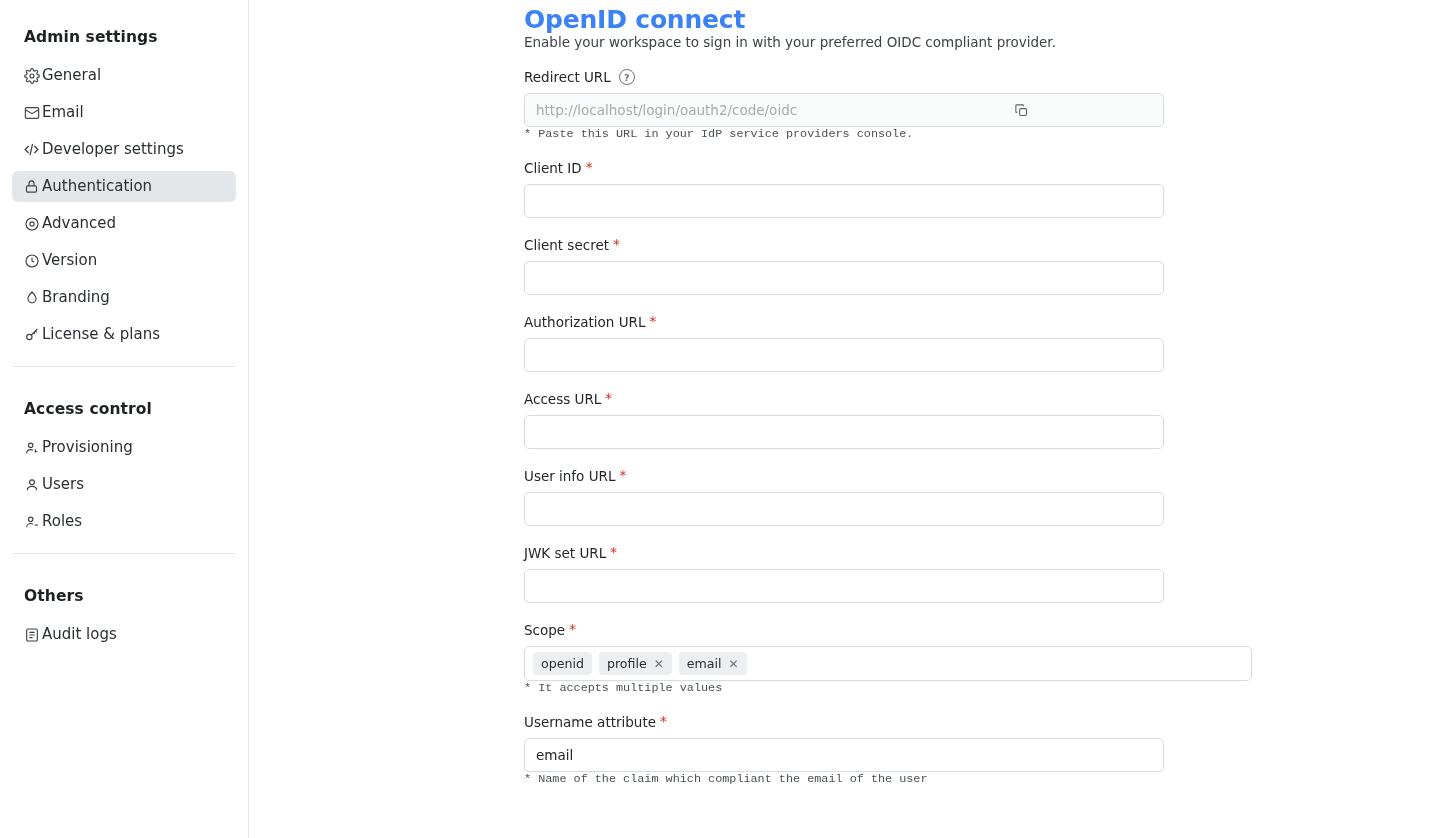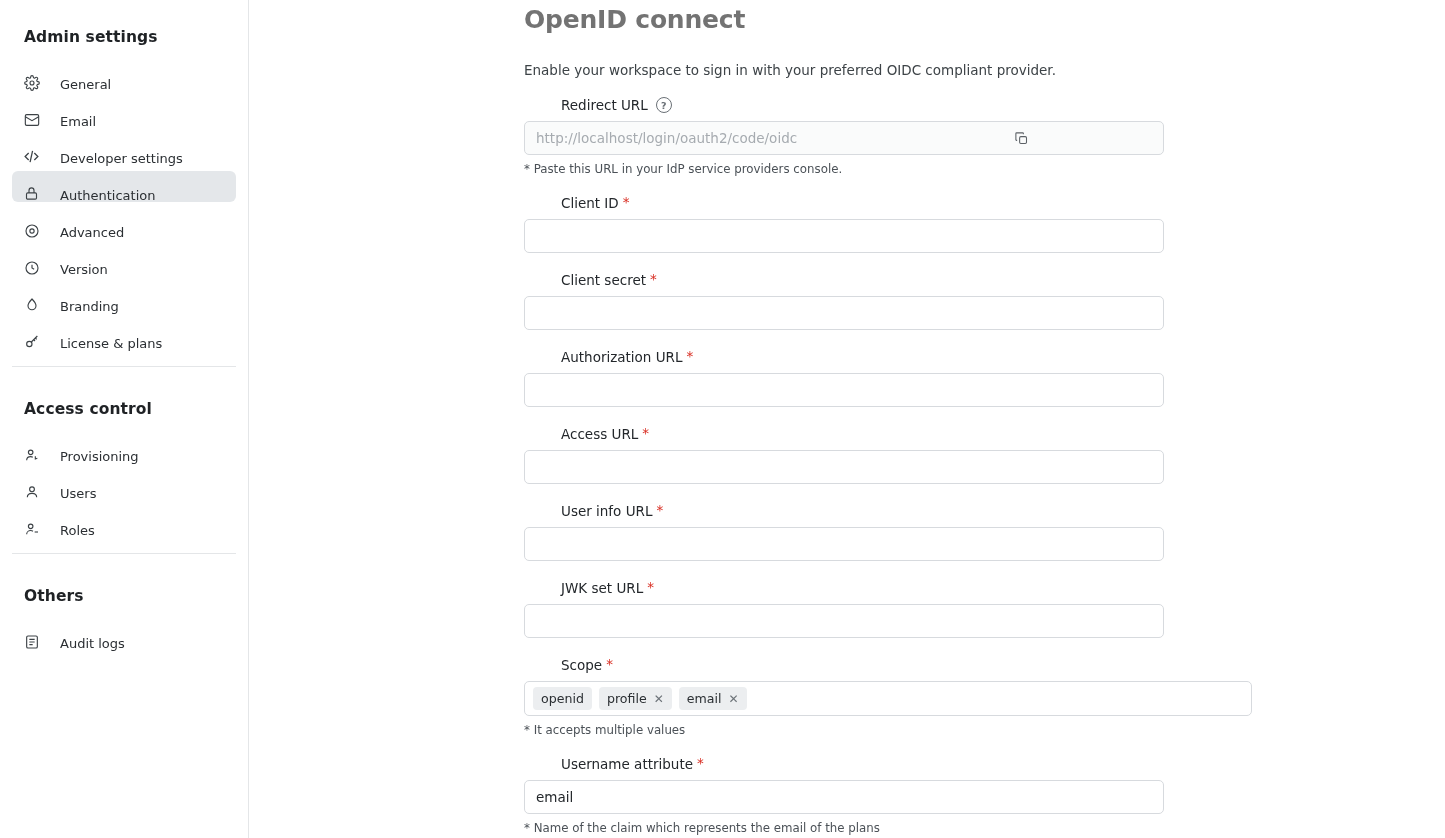--- a/index.html
+++ b/index.html
@@ -36,29 +36,29 @@
     font-weight: 700;
     color: #1f2225;
     padding: 0 12px;
     margin-top: 33px;
     margin-bottom: 14px;
     letter-spacing: 0.1px;
   }
   .section-title.first { margin-top: 28px; }
   .nav-item {
     display: flex;
-    align-items: flex-end;
-    gap: 20px;
+    align-items: center;
+    gap: 2px;
     height: 31px;
     padding: 0 11px;
     border-radius: 6px;
     margin-bottom: 6px;
     cursor: pointer;
     color: #2b2f33;
-    font-size: 13px;
+    font-size: 15px;
   }
   .nav-item.active { background: #e4e7ea; }
   .nav-item .ico {
     width: 17px;
     height: 17px;
     display: inline-flex;
     align-items: center;
     justify-content: center;
     color: #3c4246;
     flex: 0 0 17px;
@@ -79,39 +79,38 @@
   }
   .content {
     padding: 0 0 0 275px;
     box-sizing: border-box;
   }
   h1.page-title {
     font-size: 25px;
     font-weight: 700;
     margin: 0;
     padding-top: 5px;
-    color: #737373;
+    color: #3b82f6;
     letter-spacing: -0.2px;
   }
   .page-sub {
     font-size: 13.5px;
     color: #3d4347;
-    margin-top: 28px;
+    margin-top: 0;
   }
   .field {
     margin-top: 19px;
   }
   .field-label {
     font-size: 13.5px;
     color: #23272b;
     margin-bottom: 8px;
     display: flex;
     align-items: center;
     gap: 4px;
-    margin-left: 37px;
   }
   .req { color: #d93025; font-size: 13.5px; line-height: 1; }
   .help-icon {
     width: 14px;
     height: 14px;
     border-radius: 50%;
     border: 1.3px solid #6b7177;
     color: #6b7177;
     font-size: 9.5px;
     display: inline-flex;
@@ -145,21 +144,21 @@
     height: 18px;
     color: #5c6166;
     cursor: pointer;
     display: inline-flex;
     align-items: center;
     justify-content: center;
   }
   .hint {
     font-size: 11.8px;
     color: #4b5157;
-    margin-top: 7px;
+    font-family: Liberation Mono, monospace;
   }
   .tags-input {
     width: 728px;
     min-height: 34px;
     box-sizing: border-box;
     border: 1px solid #d7dade;
     border-radius: 5px;
     padding: 5px 8px;
     display: flex;
     align-items: center;
@@ -421,19 +420,19 @@
         </div>
         <div class="hint">* It accepts multiple values</div>
       </div>
 
       <div class="field">
         <div class="field-label">
           <span>Username attribute</span>
           <span class="req">*</span>
         </div>
         <input class="input" type="text" value="email" style="">
-        <div class="hint">* Name of the claim which represents the email of the plans</div>
+        <div class="hint">* Name of the claim which compliant the email of the user</div>
       </div>
 
       <div class="scroll-spacer"></div>
     </div>
   </main>
 </div>
 
 </body></html>

